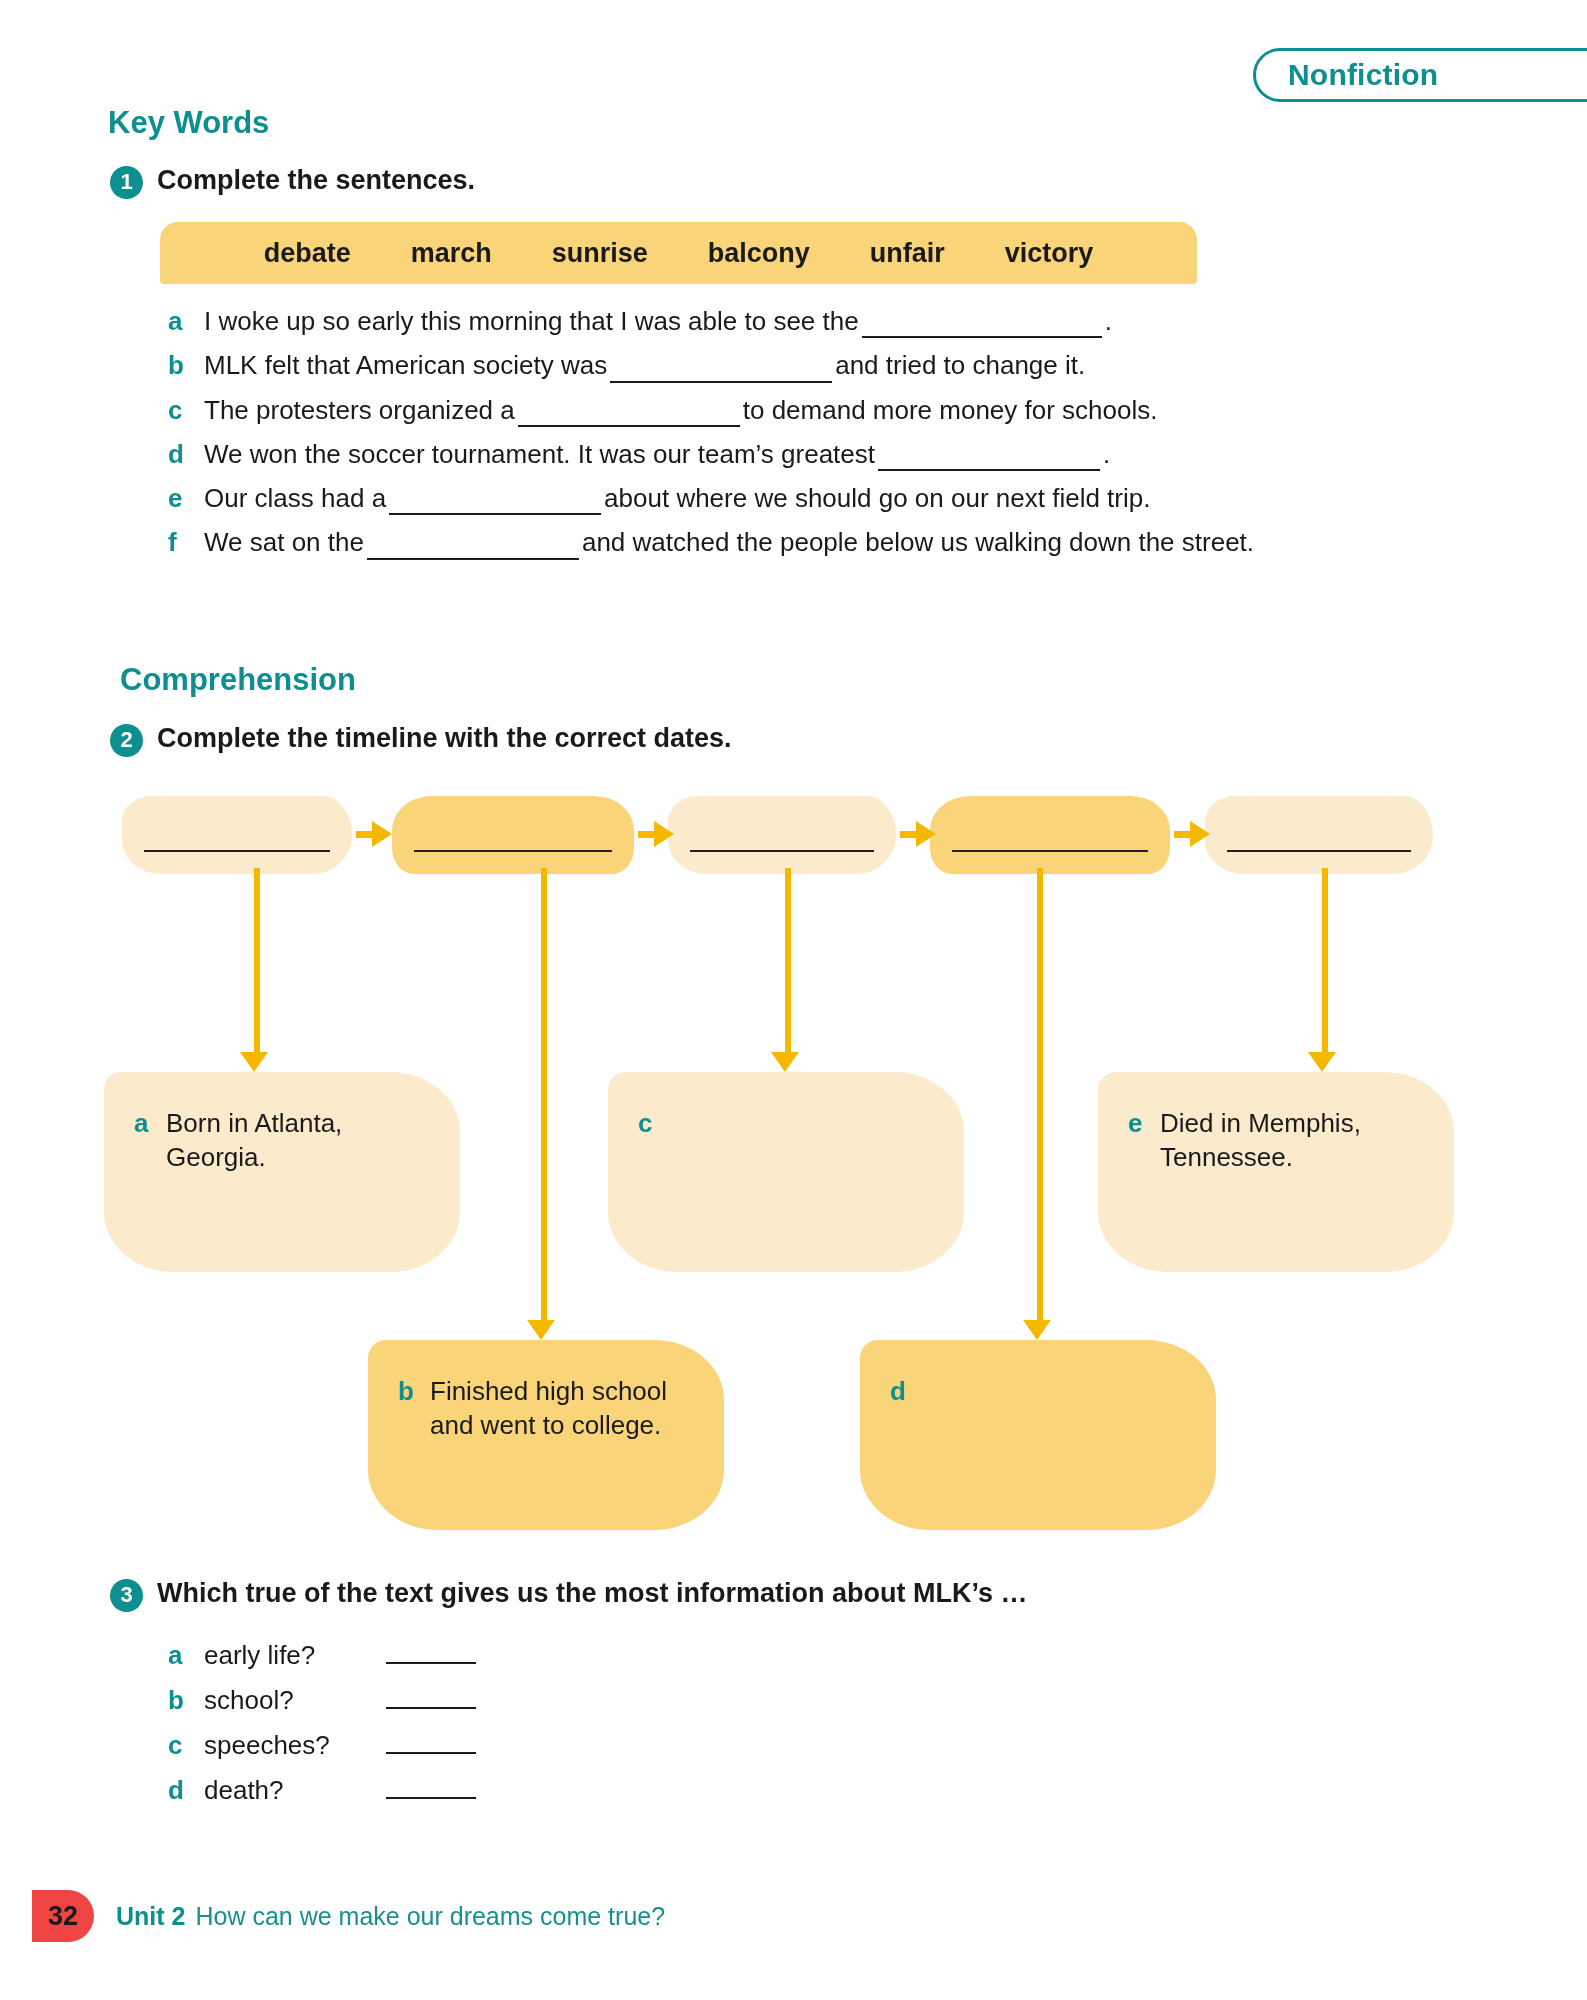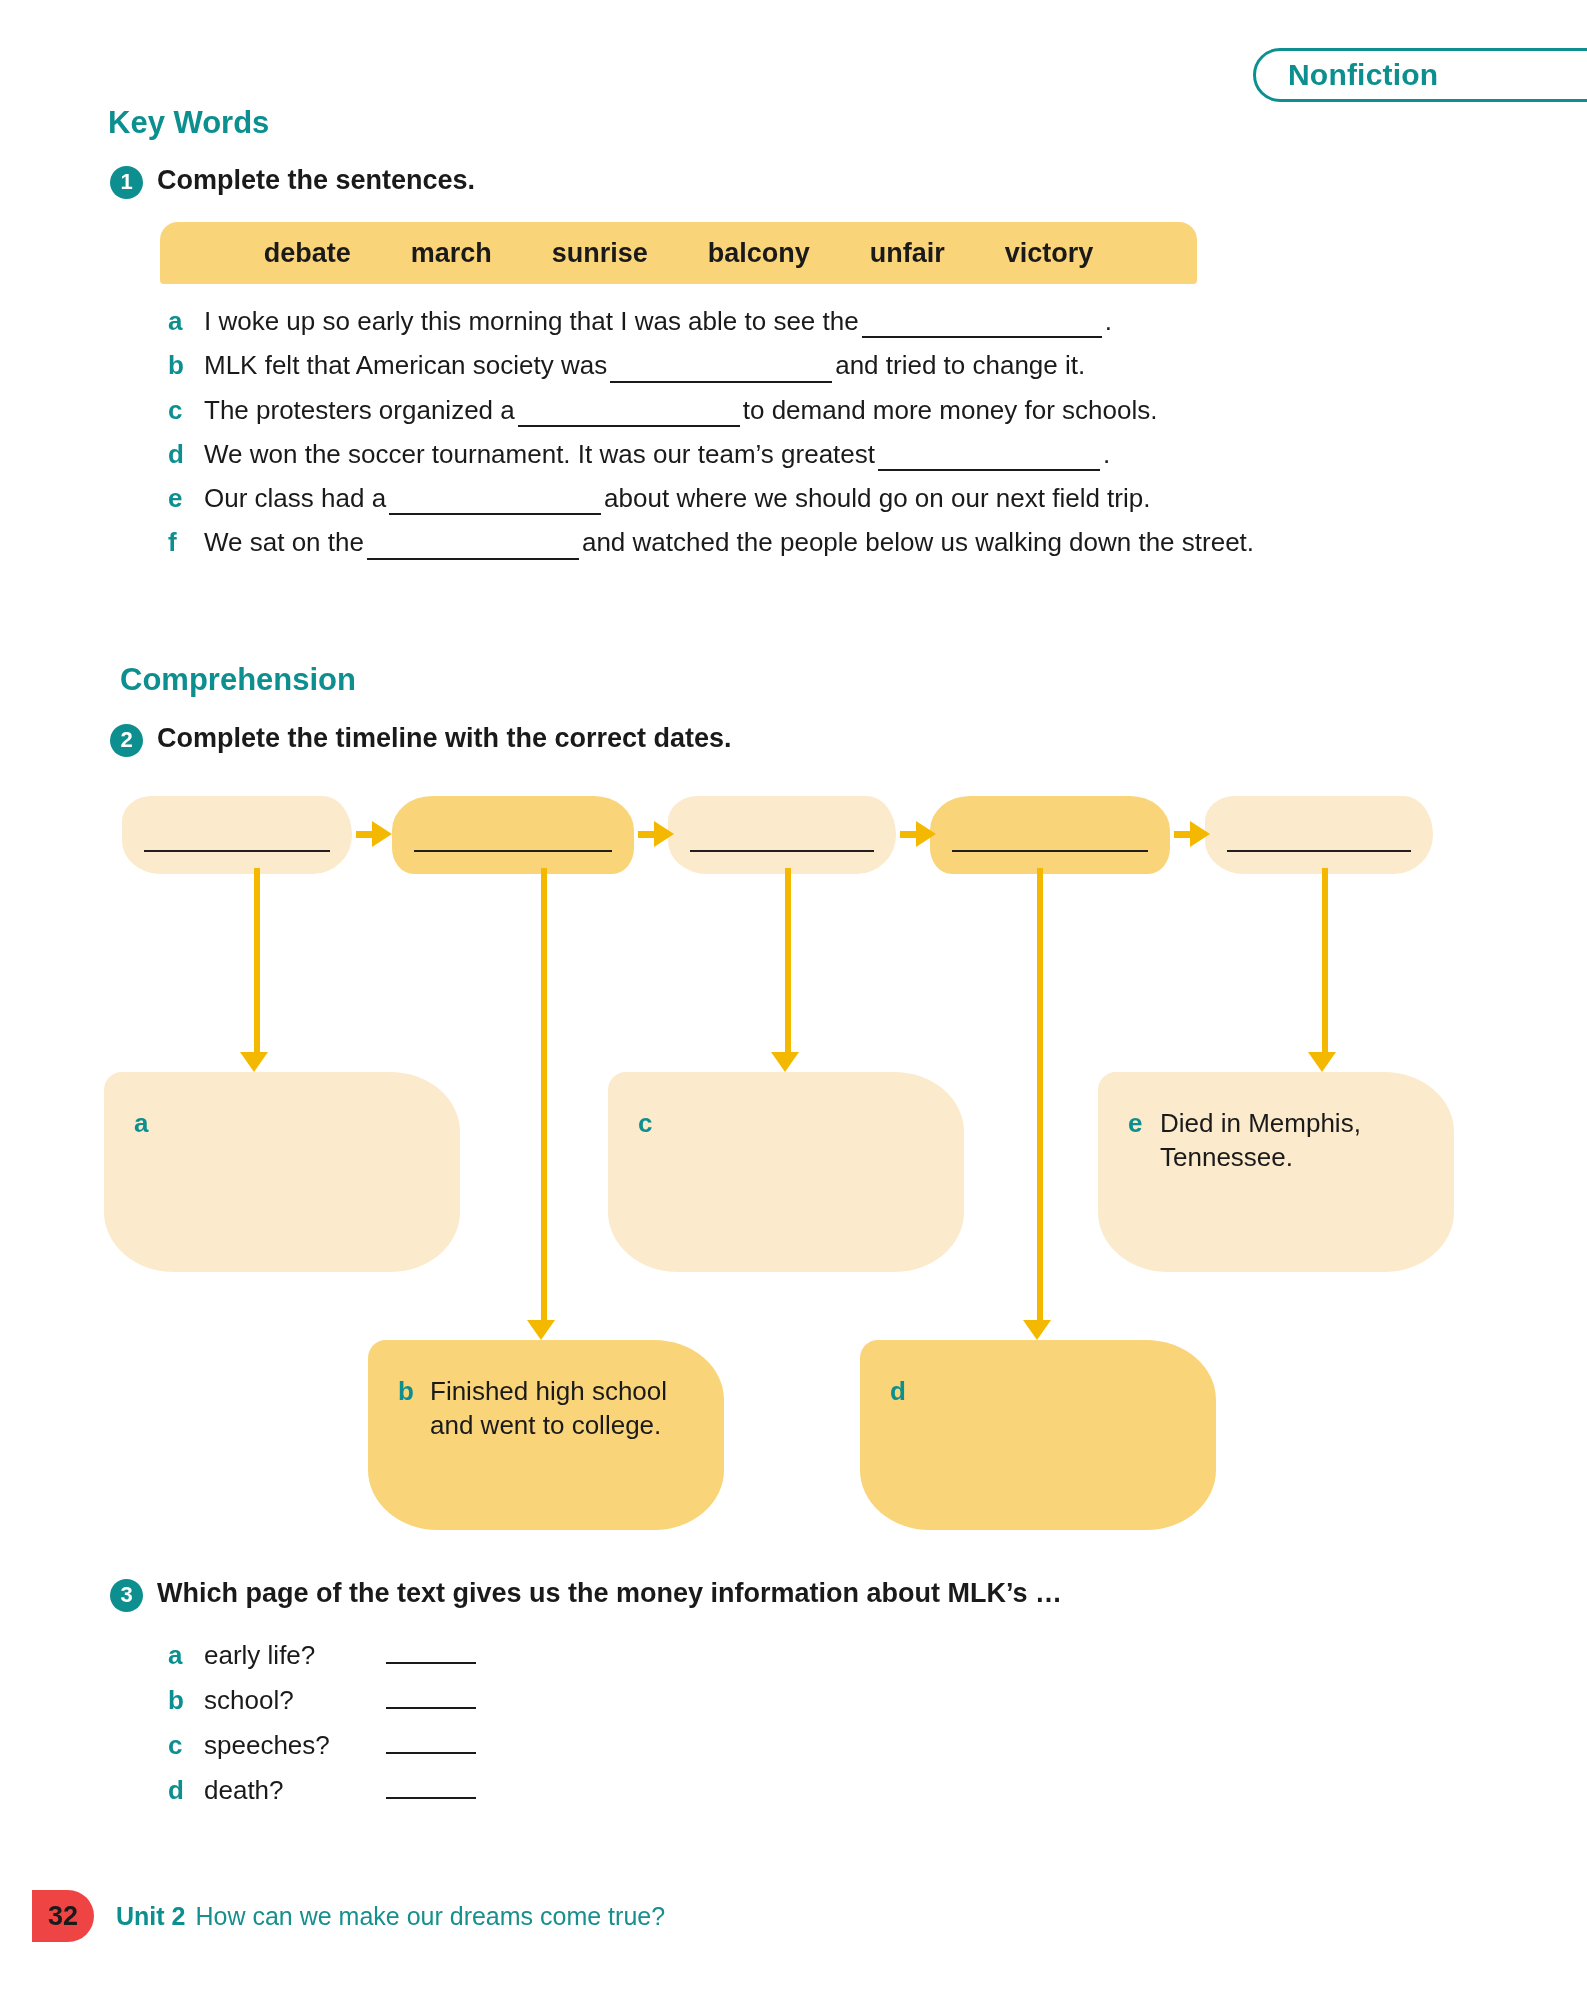--- a/index.html
+++ b/index.html
@@ -358,20 +358,21 @@
   <div class="varrow" style="left:1308px; top:272px;"></div>
 
   <div class="vline" style="left:541px; top:88px; height:457px;"></div>
   <div class="varrow" style="left:527px; top:540px;"></div>
 
   <div class="vline" style="left:1037px; top:88px; height:457px;"></div>
   <div class="varrow" style="left:1023px; top:540px;"></div>
 
   <div class="bubble bubble-light bubble-shape" style="left:104px; top:292px; width:356px; height:200px;">
     <span class="item-letter">a</span>
+    <span>Born in Atlanta, Georgia.</span>
   </div>
 
   <div class="bubble bubble-light bubble-shape" style="left:608px; top:292px; width:356px; height:200px;">
     <span class="item-letter">c</span>
   </div>
 
   <div class="bubble bubble-light bubble-shape" style="left:1098px; top:292px; width:356px; height:200px;">
     <span class="item-letter">e</span>
     <span>Died in Memphis, Tennessee.</span>
   </div>
@@ -382,21 +383,21 @@
   </div>
 
   <div class="bubble bubble-dark bubble-shape" style="left:860px; top:560px; width:356px; height:190px;">
     <span class="item-letter">d</span>
   </div>
 
 </div>
 
 <div class="ex-row" style="left:110px; top:1578px;">
   <span class="ex-badge">3</span>
-  <span class="ex-instruction">Which page of the text gives us the money information about MLK’s …</span>
+  <span class="ex-instruction">Which true of the text gives us the most information about MLK’s …</span>
 </div>
 
 <div class="ex3-list">
   <div class="ex3-item">
     <span class="item-letter">a</span>
     <span class="ex3-label">early life?</span>
     <span class="ex3-blank"></span>
   </div>
   <div class="ex3-item">
     <span class="item-letter">b</span>

